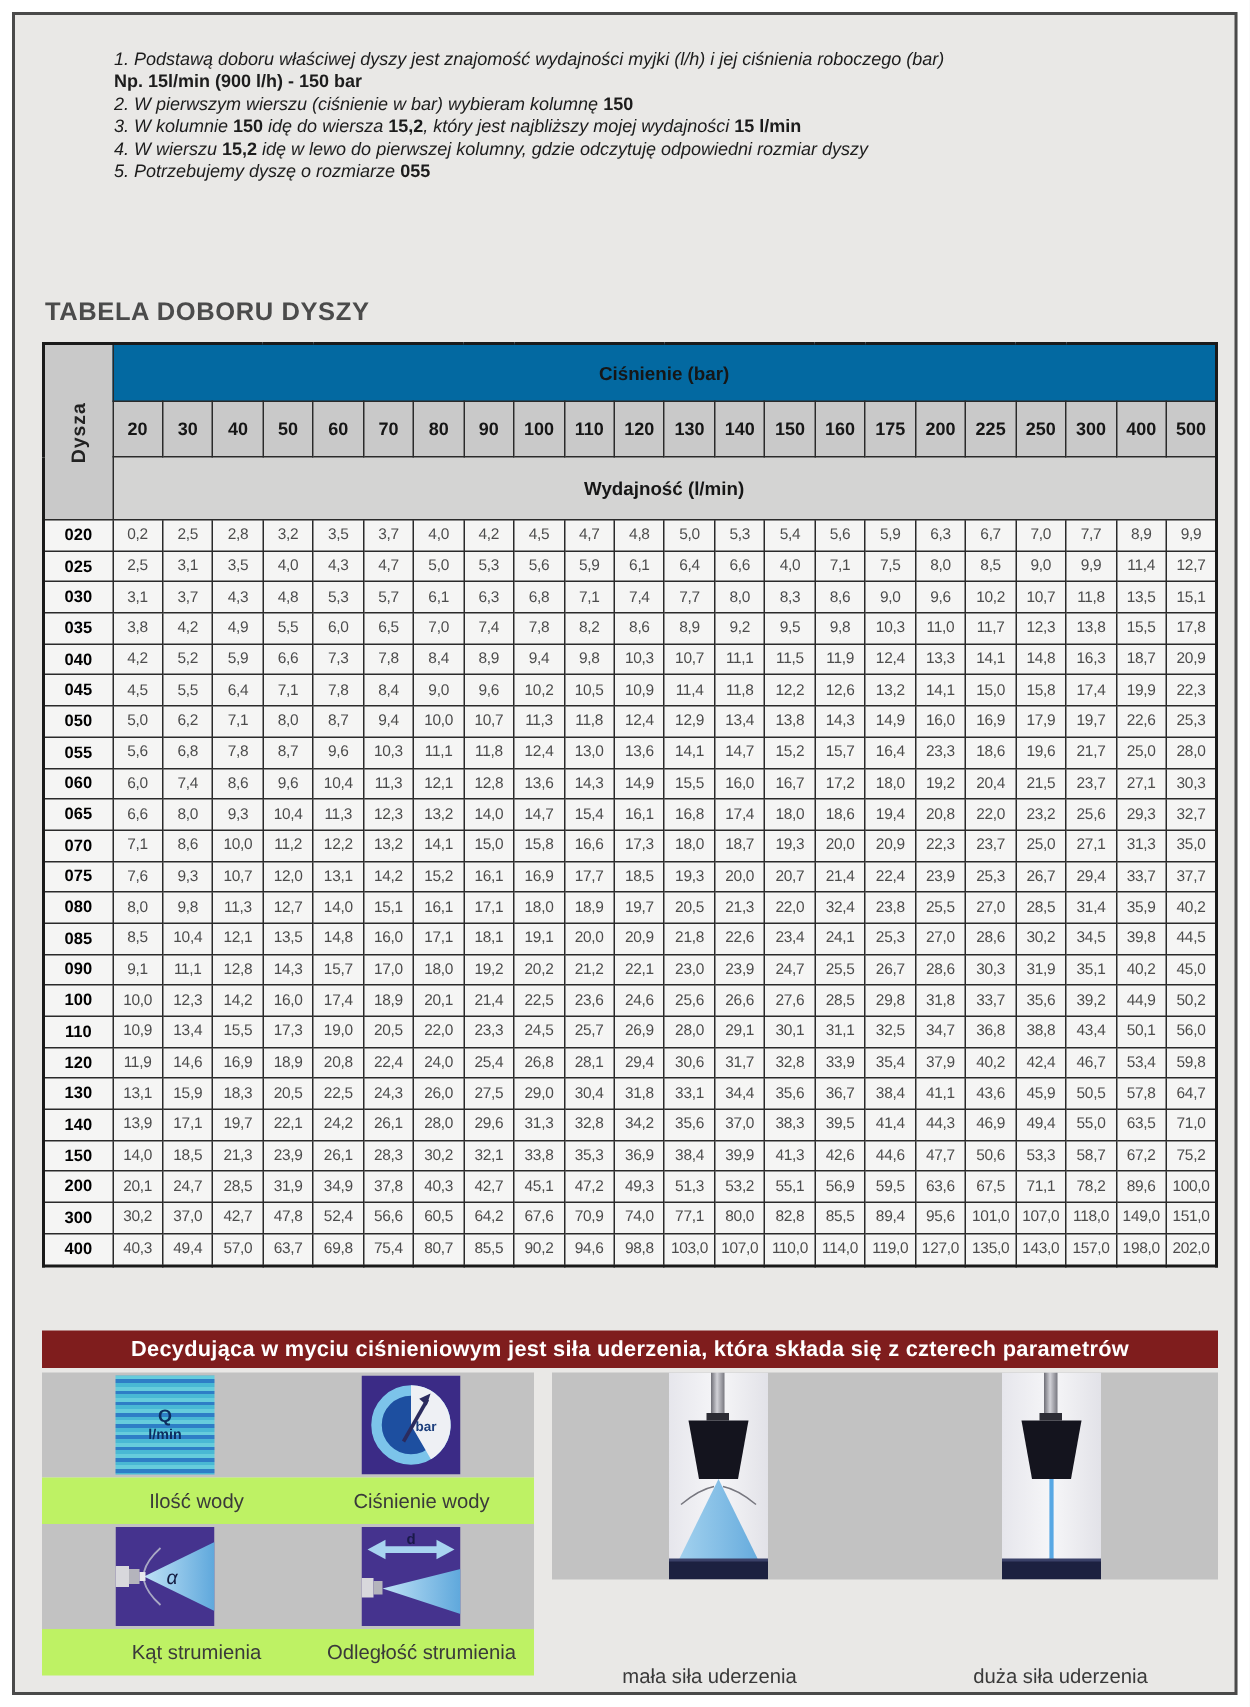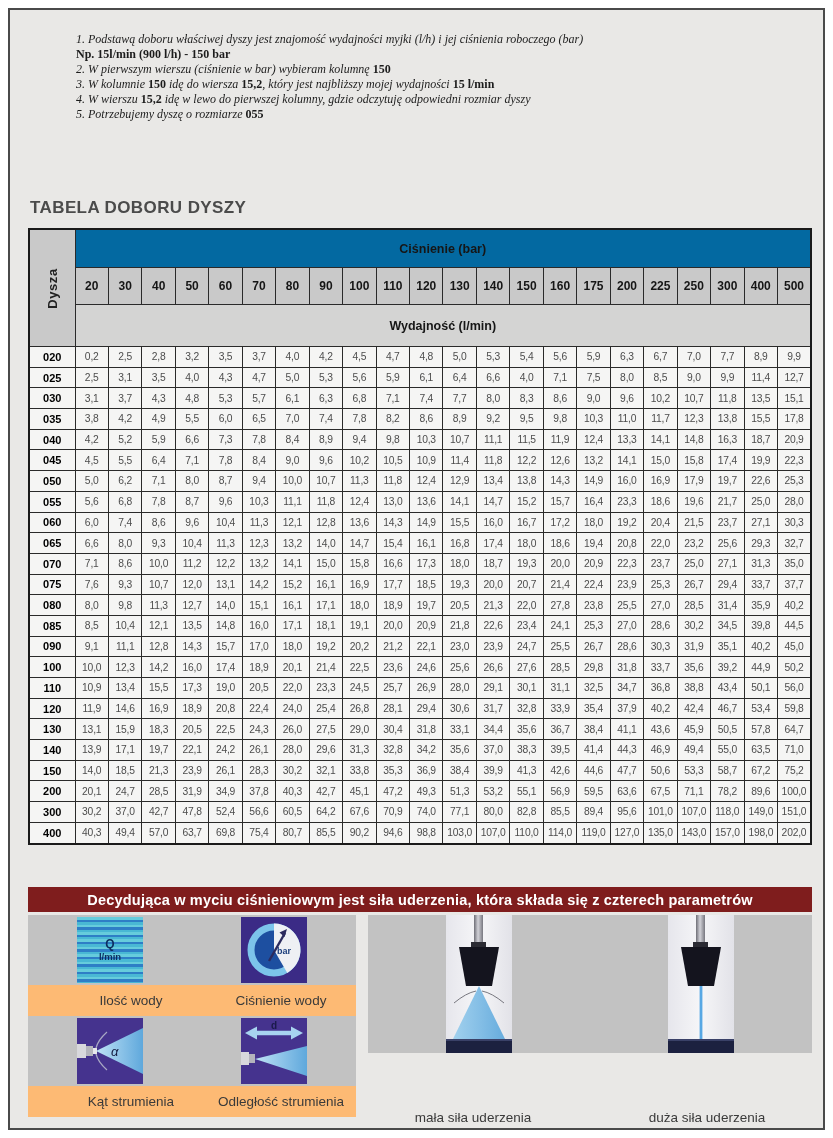--- a/index.html
+++ b/index.html
@@ -7,41 +7,41 @@
     width:833px;height:1138px;background:#ffffff;position:relative;
     font-family:"Liberation Sans","DejaVu Sans",sans-serif;
   }
   .sheet{
     position:absolute;left:8px;top:8px;right:8px;bottom:8px;
     border:2px solid #4a4a4a;background:#e9e8e6;overflow:hidden;
   }
   
   .howto{position:absolute;left:66px;top:22px;width:710px;}
   .howto h1{margin:0 0 16px 0;font-size:13.5px;font-weight:bold;color:#0f0f0f;letter-spacing:.2px;}
-  .hline{font-size:12px;line-height:15px;color:#1c1c1c;font-style:italic;font-family:Liberation Serif, serif;}
+  .hline{font-size:12px;line-height:15px;color:#1c1c1c;font-style:italic;}
   .hline .b{font-weight:bold;font-style:normal;}
   
   .table-title{position:absolute;left:20px;top:188px;margin:0;font-size:17px;font-weight:bold;color:#4b4b4b;letter-spacing:.4px;}
   .dtable{position:absolute;left:18px;top:218px;width:784px;border-collapse:collapse;table-layout:fixed;border:2px solid #1a1a1a;background:#f5f5f4;}
   .dtable th,.dtable td{border:1px solid #2a2a2a;padding:0;text-align:center;vertical-align:middle;}
   .dtable .hrow1 th{height:37px;background:#0369a1;font-size:12.5px;color:#161616;}
   .dtable .hrow2 th{height:36px;background:#c9c9c9;font-size:12px;color:#161616;}
   .dtable .hrow3 th{height:41px;background:#d4d4d3;font-size:12.5px;color:#161616;}
   .dtable th.corner{background:#c9c9c9;}
   .rot{display:block;transform:rotate(-90deg);font-size:13px;font-weight:bold;color:#222;letter-spacing:.6px;white-space:nowrap;}
   .dtable tbody th.size{height:19.7px;background:#f5f5f4;font-size:11px;font-weight:bold;color:#000;}
   .dtable tbody td{height:19.7px;font-size:10.3px;color:#4c4c4c;letter-spacing:-0.2px;background:#f5f5f4;}
   
   .banner{position:absolute;left:18px;top:877px;width:784px;height:25px;background:#7f1d1d;
     color:#fff;font-weight:bold;font-size:14.5px;display:flex;align-items:center;justify-content:center;letter-spacing:.2px;}
   
   .params{position:absolute;left:18px;top:905px;width:328px;}
   .band{height:70px;background:#c2c2c2;display:flex;}
   .icell{flex:1;display:flex;align-items:center;justify-content:center;}
-  .caprow{height:31px;background:#fdba74;display:flex;padding-left:28px;}
+  .caprow{height:31px;background:#bef264;display:flex;padding-left:28px;}
   .caprow span{flex:1;display:flex;align-items:center;justify-content:center;font-size:13.5px;color:#3a3a3a;}
   .icon64{width:66px;height:66px;display:block;}
   .flow-icon{
     width:66px;height:66px;position:relative;
     background:repeating-linear-gradient(180deg,#66ccdc 0 2.5px,#2e7ec6 2.5px 5px,#49b8d4 5px 7.5px);
     display:flex;flex-direction:column;align-items:center;justify-content:center;
   }
   .flow-q{font-size:12px;font-weight:bold;color:#0d2d5e;line-height:13px;}
   .flow-sub{font-size:9.5px;font-weight:bold;color:#0d2d5e;line-height:11px;}
   
@@ -417,21 +417,21 @@
           <td>14,0</td>
           <td>15,1</td>
           <td>16,1</td>
           <td>17,1</td>
           <td>18,0</td>
           <td>18,9</td>
           <td>19,7</td>
           <td>20,5</td>
           <td>21,3</td>
           <td>22,0</td>
-          <td>27,8</td>
+          <td>32,4</td>
           <td>23,8</td>
           <td>25,5</td>
           <td>27,0</td>
           <td>28,5</td>
           <td>31,4</td>
           <td>35,9</td>
           <td>40,2</td>
         </tr>
         <tr>
           <th class="size">085</th>

